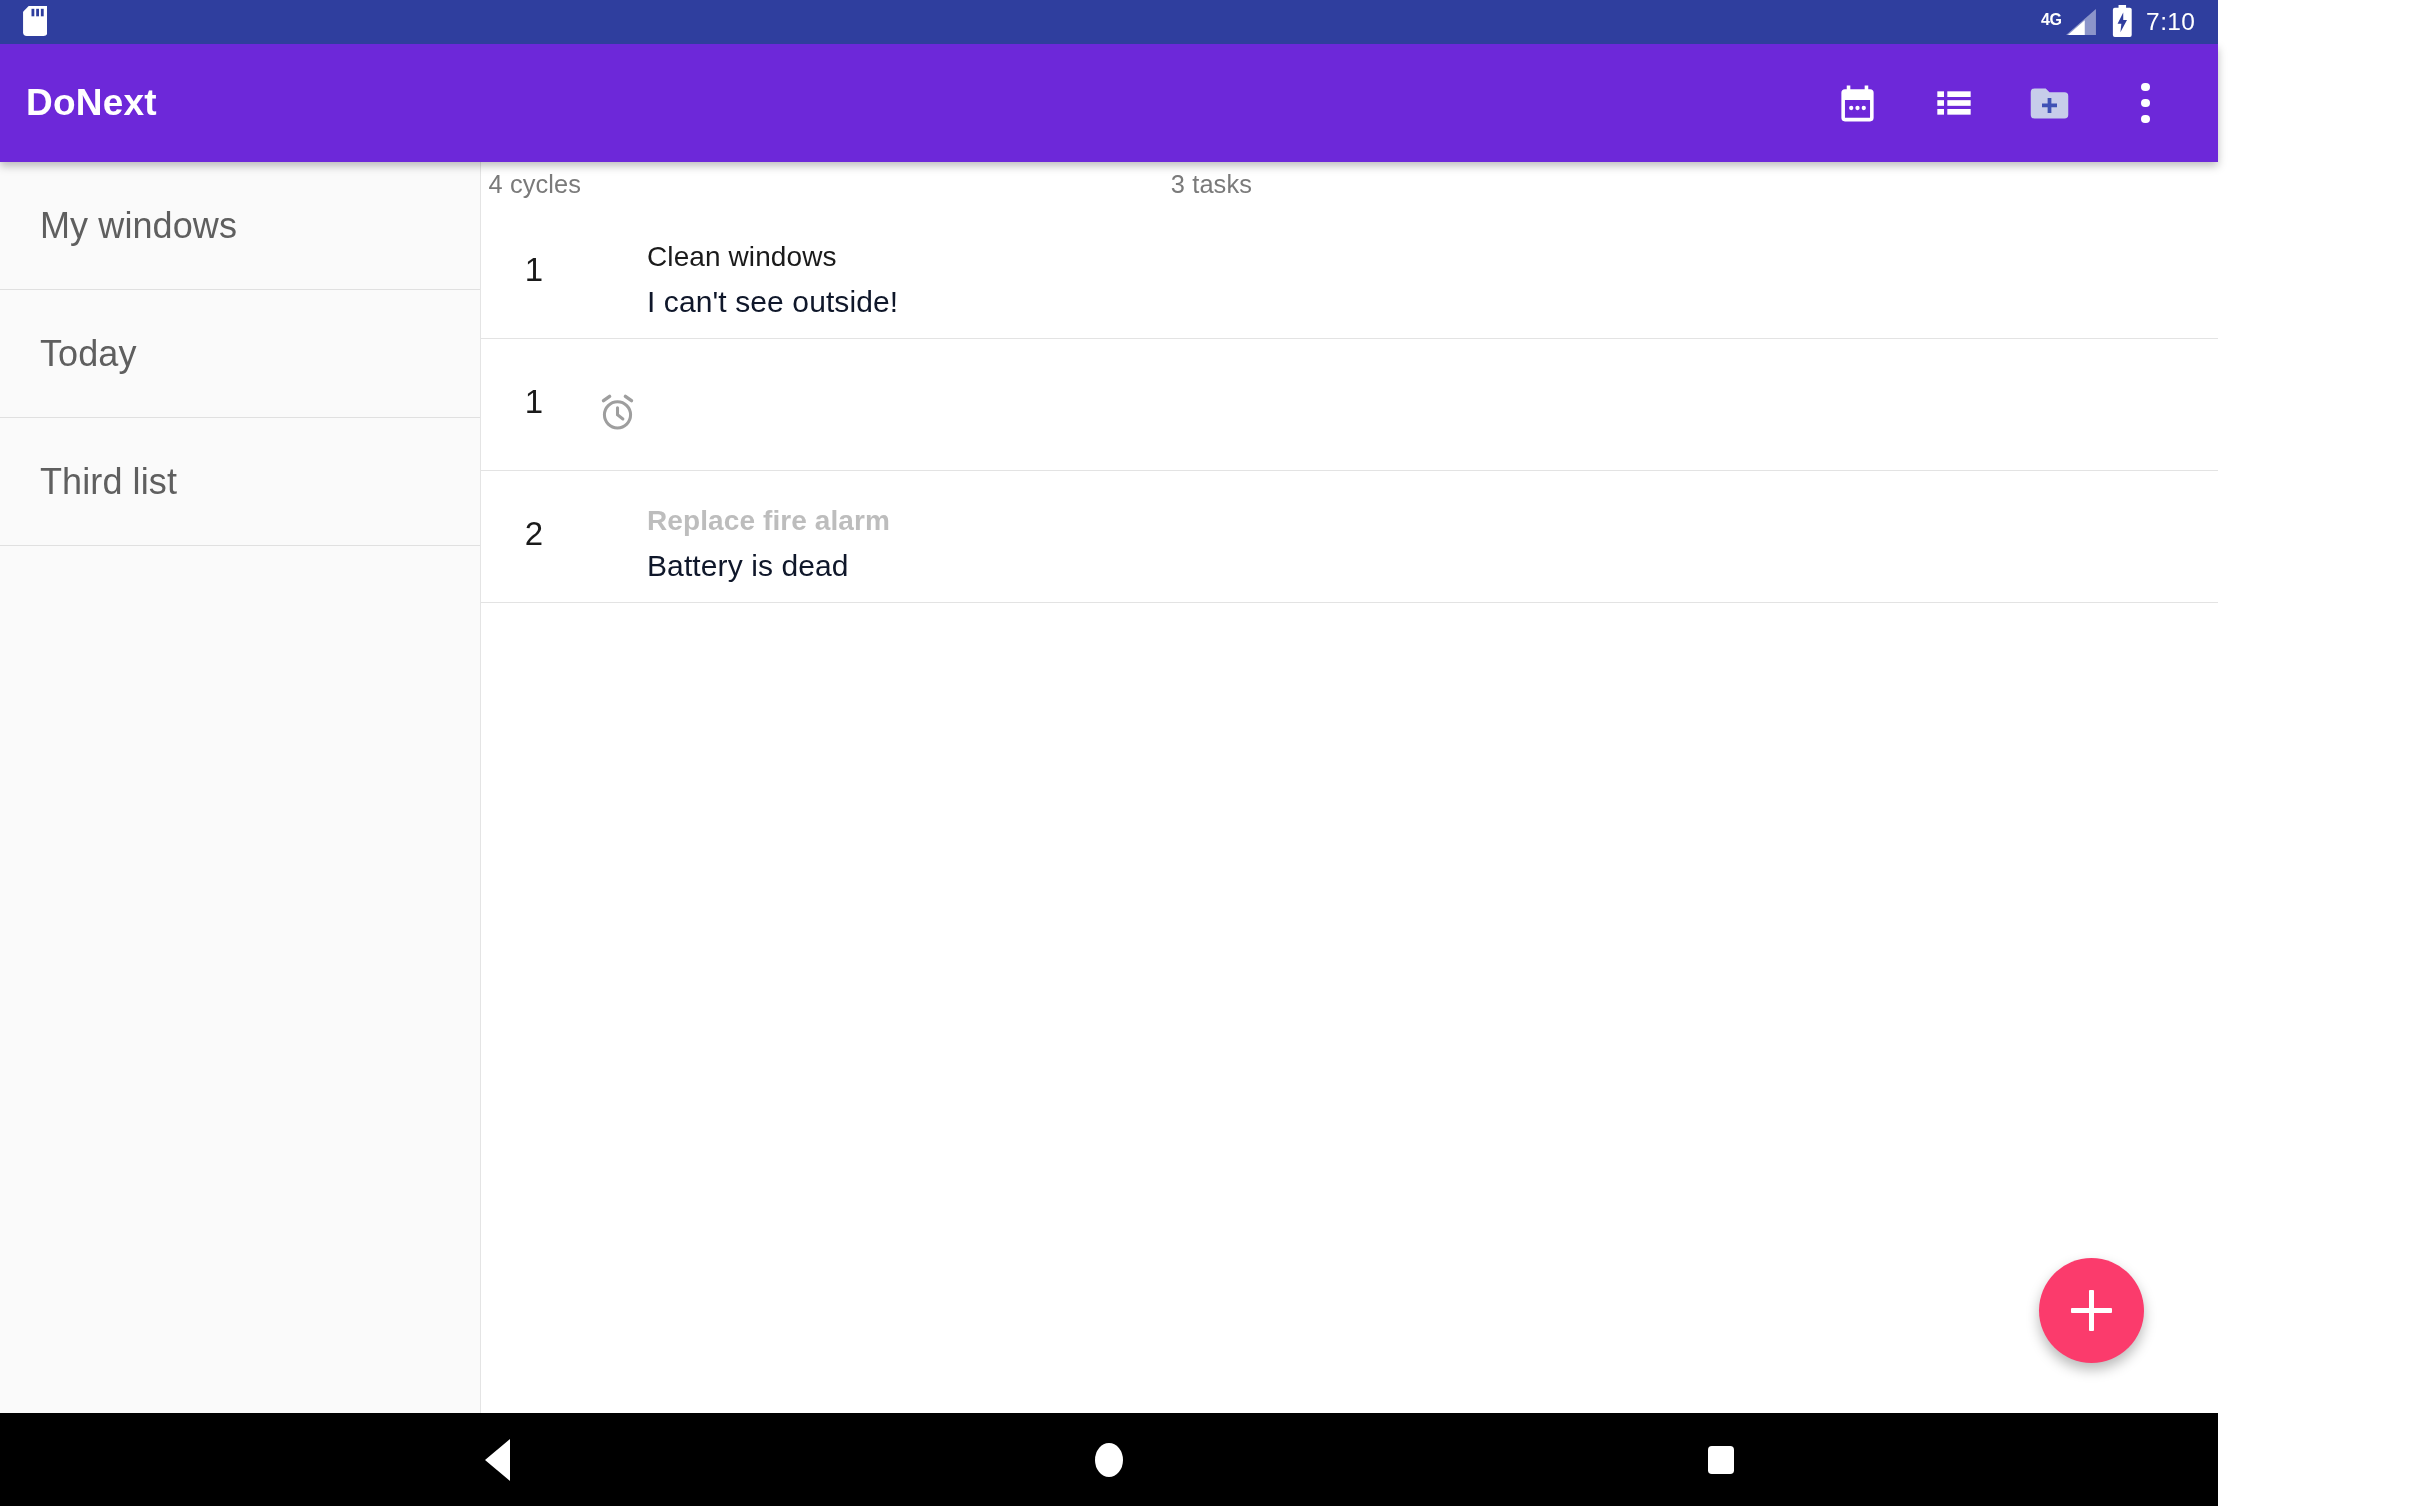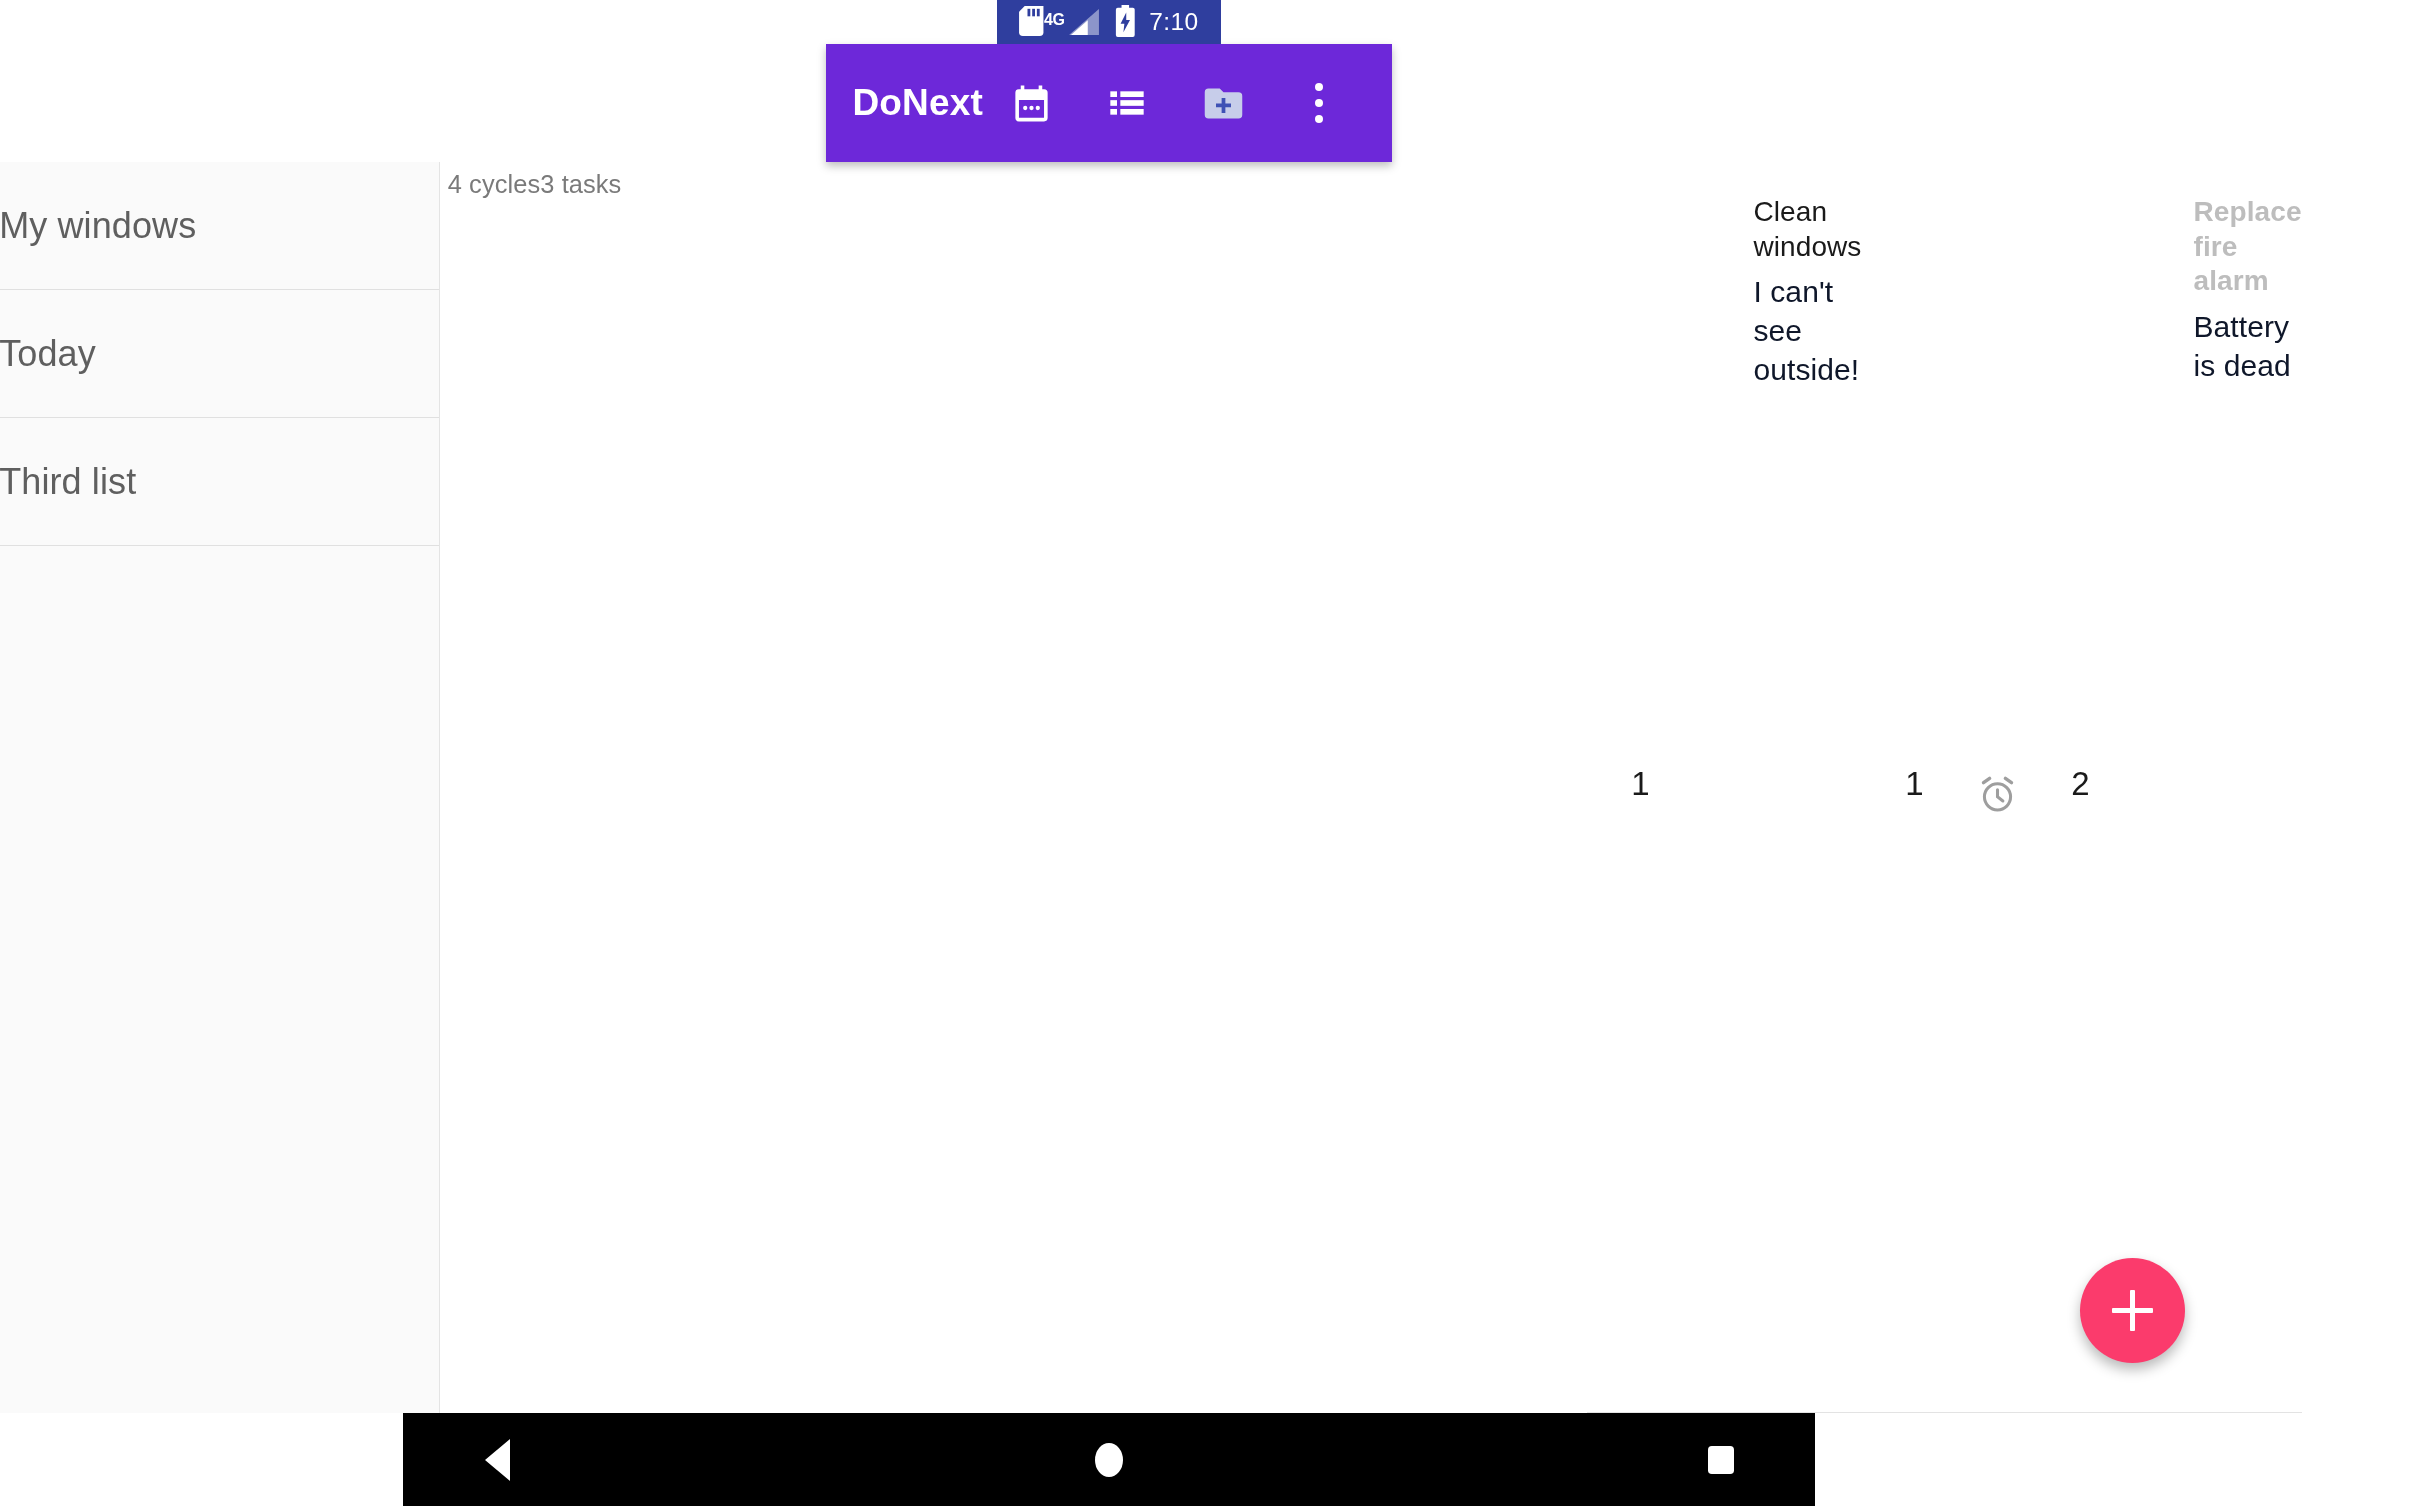--- a/index.html
+++ b/index.html
@@ -5,21 +5,21 @@
   * { margin:0; padding:0; box-sizing:border-box; }
   html, body {
     width:2411px; height:1507px;
     background:#ffffff;
     font-family:"Liberation Sans", sans-serif;
     overflow:hidden;
   }
   #app {
     position:relative;
     width:2218px; height:1507px;
-    display:flex; flex-direction:column;align-items:center;
+    display:flex; flex-direction:column;
   }
 
   
   .status-bar {
     height:44px;
     background:#2F3E9E;
     display:flex; align-items:center;
     padding:0 22.6px;
     flex:0 0 auto;
     position:relative; z-index:6;
@@ -79,21 +79,21 @@
     border-bottom:0.9px solid #E0E0E0;
     cursor:pointer;
   }
   .nav-item .nav-label {
     font-size:36px; font-weight:400;
     color:#5F5F5F; letter-spacing:0.1px;
   }
   .sidebar-filler { flex:1 1 auto; }
 
   
-  .content { flex:1 1 auto; background:#ffffff; position:relative; display:flex; flex-direction:row; }
+  .content { flex:1 1 auto; background:#ffffff; position:relative; display:flex; flex-direction:column; }
   .list-header {
     display:flex; align-items:flex-start;
     padding:7.5px 32px 0 7.5px;
     height:45px; flex:0 0 auto;
   }
   .hdr-left, .hdr-right { font-size:25.4px; color:#7A7A7A; letter-spacing:0.1px; }
   .hdr-right { margin-left:auto; margin-right:934px; }
 
   .task-row {
     display:flex; align-items:flex-start;

